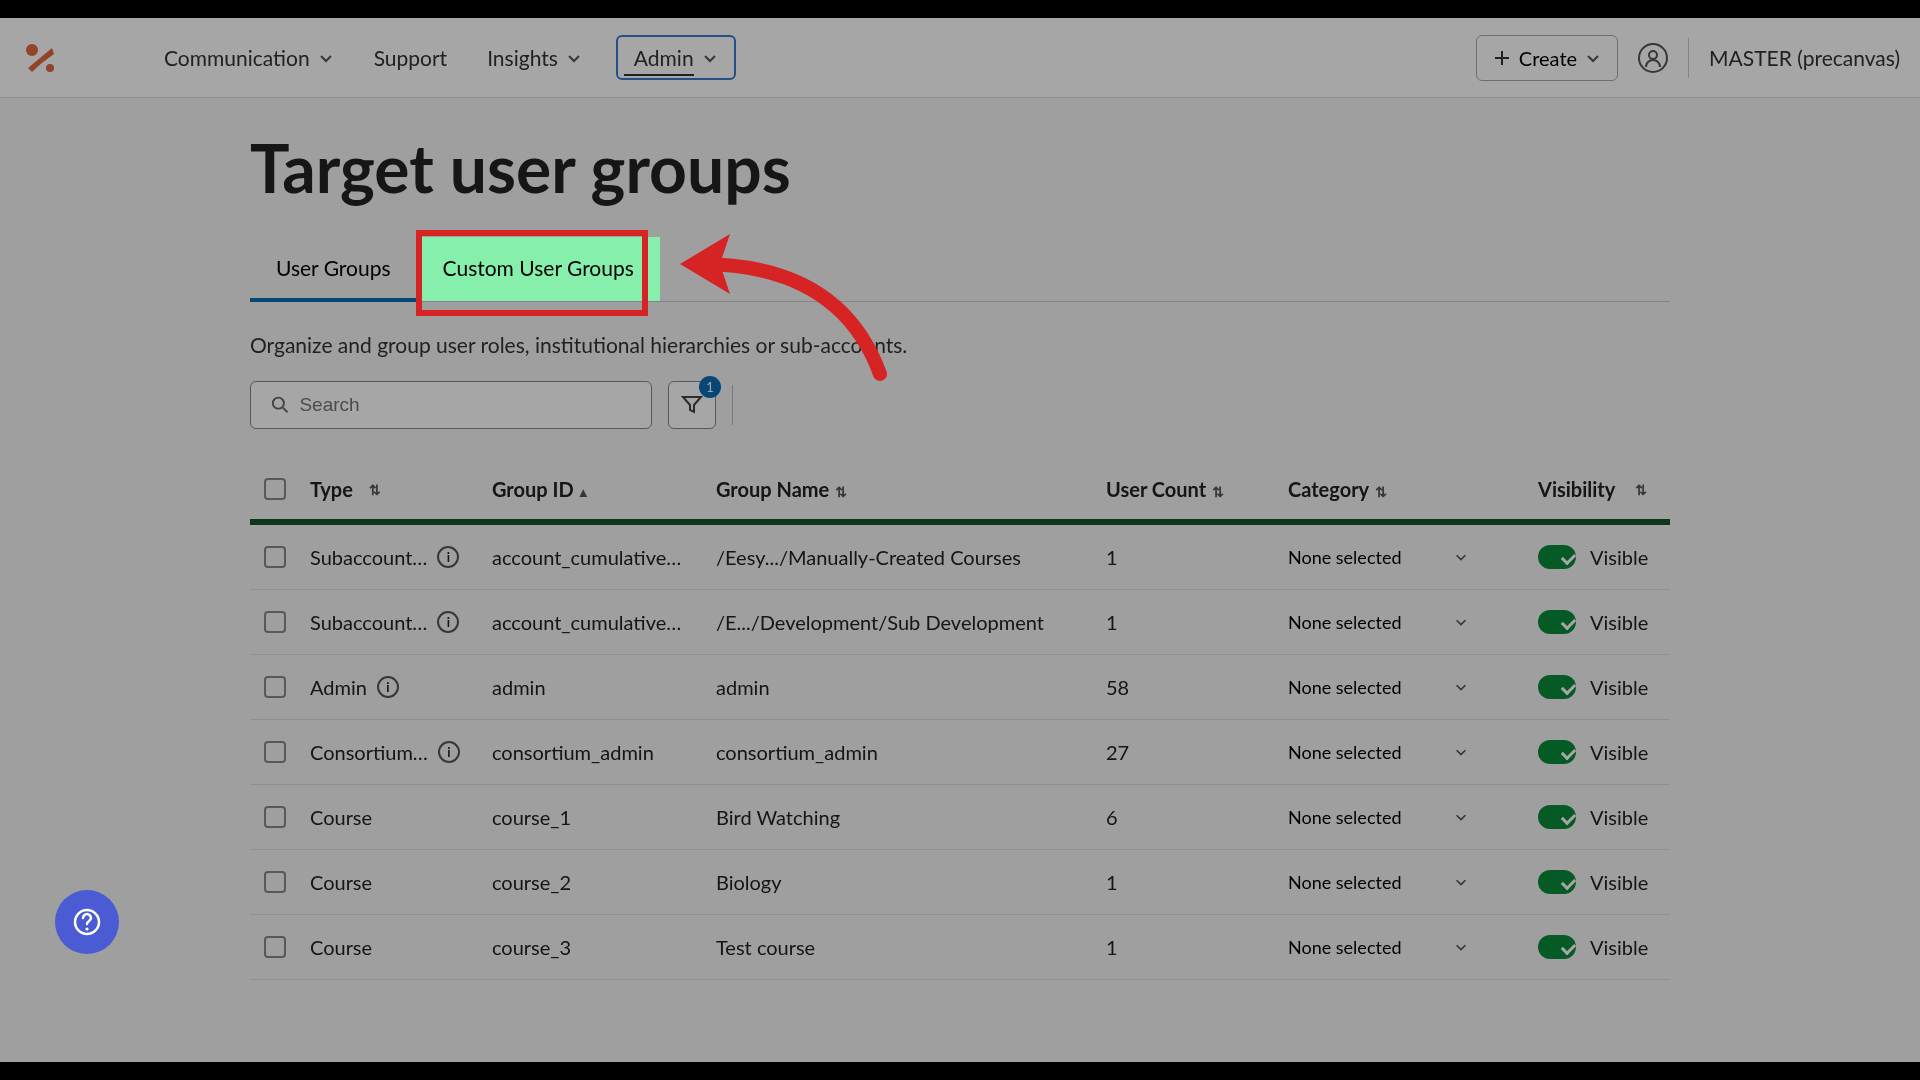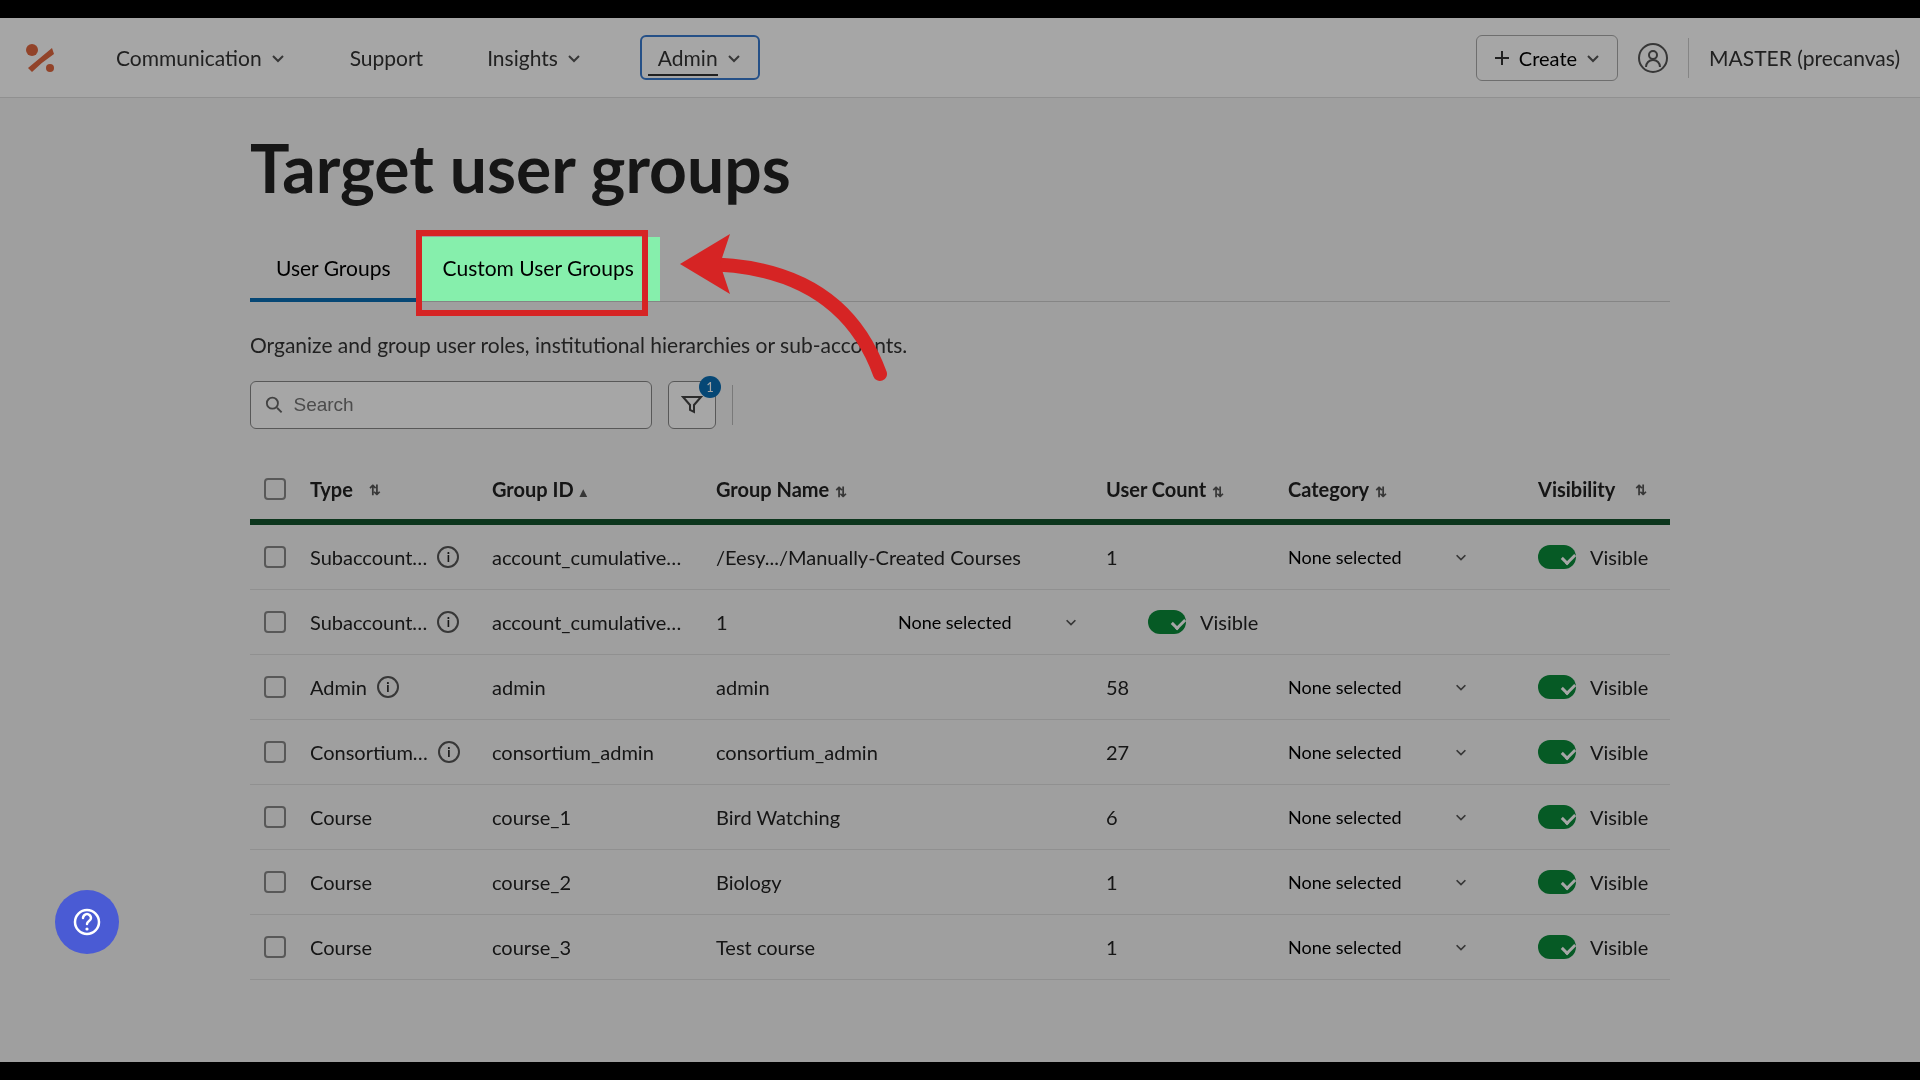--- a/index.html
+++ b/index.html
@@ -4,42 +4,42 @@
 <style>
 * { box-sizing: border-box; margin: 0; padding: 0; }
 body { font-family: -apple-system, BlinkMacSystemFont, "Segoe UI", "Lato", sans-serif; background: #000; width: 1920px; height: 1080px; overflow: hidden; position: relative; }
 
 .stage { position:absolute; left:0; top:0; width:1920px; height:1080px; background:#000; }
 .inner { position:absolute; left:0; top:18px; width:1920px; height:1044px; background:#f5f5f5; }
 .dim { position:absolute; inset:0; background:rgba(0,0,0,0.35); z-index:50; pointer-events:none; }
 
 .topbar { position:relative; height:80px; border-bottom:1px solid #ddd; background:#fff; display:flex; align-items:center; padding:0 20px; }
 .logo { width:40px; height:40px; margin-right:50px; display:flex; align-items:center; justify-content:center; }
-.nav { display:flex; align-items:center; gap:52px; }
+.nav { display:flex; align-items:center; gap:28px;margin-left:48px; }
 .nav-item { font-size:21px; color:#333; display:flex; align-items:center; gap:8px; cursor:pointer; padding:8px 6px; }
 .nav-item.admin { border:2px solid #3a7bd0; border-radius:6px; padding:8px 16px; position:relative; }
 .nav-item.admin::after { content:''; position:absolute; left:6px; right:40px; bottom:2px; height:2px; background:#333; }
 .chevron { width:16px; height:16px; }
 .right-side { margin-left:auto; display:flex; align-items:center; gap:20px; }
 .create-btn { border:1px solid #aaa; border-radius:6px; padding:10px 16px; display:flex; align-items:center; gap:8px; font-size:20px; cursor:pointer; background:#fff; }
 .user-icon { width:30px; height:30px; border:2px solid #555; border-radius:50%; display:flex; align-items:center; justify-content:center; cursor:pointer; }
 .divider-v { width:1px; height:40px; background:#ccc; }
 .username { font-size:21px; color:#333; }
 
 .main { padding:30px 0 0 250px; width:calc(100% - 250px - 220px); }
 .page-title { font-size:66px; font-weight:700; color:#222; margin-bottom:30px; }
 .tabs { display:flex; border-bottom:1px solid #ccc; margin-bottom:30px; width:1420px; }
 .tab { padding:18px 26px; font-size:21px; cursor:pointer; position:relative; }
 .tab.active { border-bottom:4px solid #0a6eb4; font-weight:400; margin-bottom:-1px; }
 .tab.highlighted { position:relative; z-index:60; background:#86efac; }
 .tab-border-red { position:absolute; z-index:61; border:6px solid #d62424; pointer-events:none; }
 .section-title { font-size:31px; font-weight:700; color:#222; margin-bottom:8px; }
 .section-desc { font-size:21px; color:#333; margin-bottom:24px; }
 .controls { display:flex; gap:16px; align-items:center; margin-bottom:30px; }
-.search-box { width:402px; height:48px; border:1px solid #888; border-radius:6px; display:flex; align-items:center; padding:0 14px; gap:10px; background:#fff; }
+.search-box { width:402px; height:48px; border:1px solid #888; border-radius:6px; display:flex; align-items:center; padding:0 20px; gap:10px; background:#fff; }
 .search-box input { border:none; outline:none; font-size:19px; width:100%; background:transparent; }
 .filter-btn { width:48px; height:48px; border:1px solid #888; border-radius:6px; display:flex; align-items:center; justify-content:center; position:relative; cursor:pointer; background:#fff; }
 .filter-badge { position:absolute; top:-6px; right:-6px; width:22px; height:22px; border-radius:50%; background:#0a6eb4; color:#fff; font-size:13px; display:flex; align-items:center; justify-content:center; }
 .sep-v { width:1px; height:40px; background:#bbb; }
 .cols-btn { height:48px; border:1px solid #888; border-radius:6px; padding:0 20px; display:flex; align-items:center; font-size:20px; cursor:pointer; background:#fff; }
 
 .table { width:1420px; }
 .thead { display:flex; align-items:center; padding:18px 0; border-bottom:6px solid #14532d; font-weight:700; font-size:20px; color:#222; }
 .trow { display:flex; align-items:center; padding:20px 0; border-bottom:1px solid #ddd; font-size:20px; color:#222; }
 .col-check { width:60px; padding-left:14px; }
@@ -193,20 +193,21 @@
   </div>
             <div class="trow">
     <div class="col-check">
                 <div class="checkbox"></div>
               </div>
     <div class="col-type">
                 <span class="ellipsis" style="max-width:120px;display:inline-block;">Subaccount…</span>
                 <span class="info-icon">i</span>
               </div>
     <div class="col-gid ellipsis">account_cumulative…</div>
+    <div class="col-gname ellipsis">/E.../Development/Sub Development</div>
     <div class="col-count">1</div>
     <div class="col-cat">
                 <div class="cat-select">
                   <span>None selected</span>
                   <svg class="chev-svg" width="14" height="14" viewBox="0 0 16 16">
                     <path d="M3 6l5 5 5-5"></path>
                   </svg>
                 </div>
               </div>
     <div class="col-vis">

